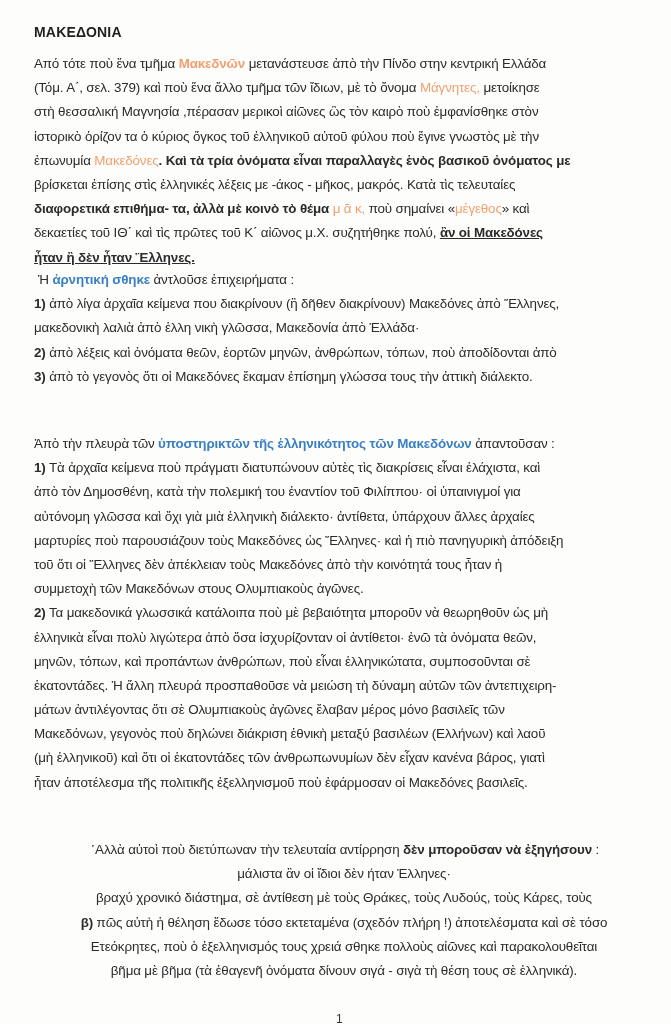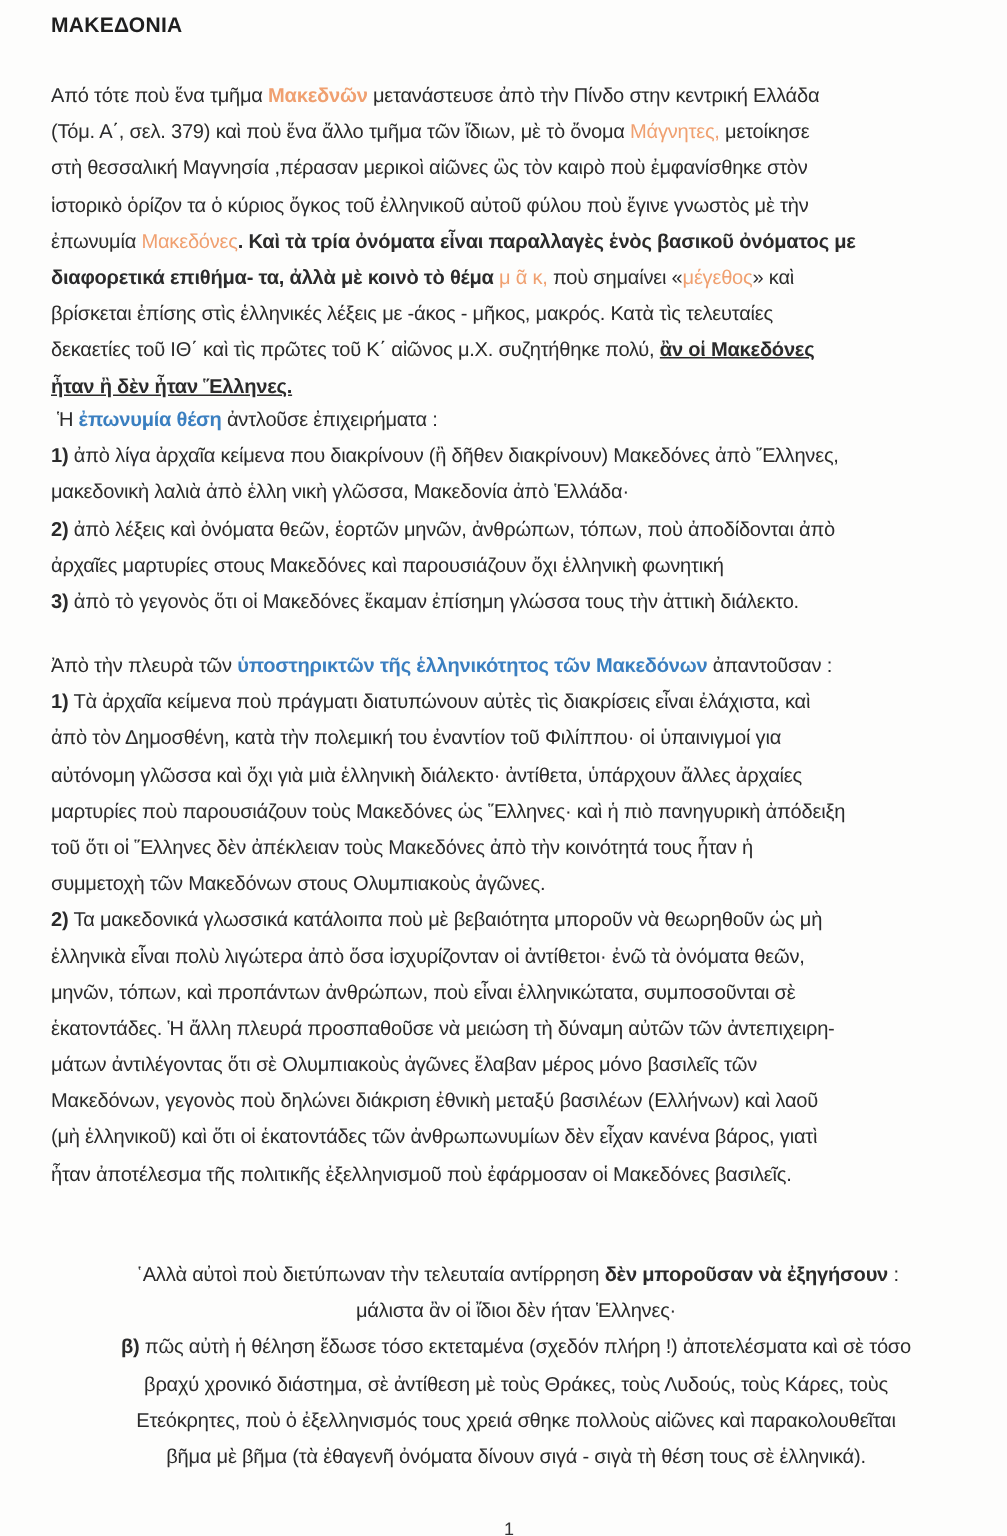--- a/index.html
+++ b/index.html
@@ -4,21 +4,21 @@
 <style>
   html, body { margin: 0; padding: 0; }
   body {
     width: 671px; height: 1024px; overflow: hidden;
     background: #fdfdfc;
     font-family: "Liberation Sans", "DejaVu Sans", sans-serif;
     color: #2b2b2b;
   }
   .page { position: relative; width: 671px; height: 1024px; }
   .title {
-    position: absolute; left: 34px; top: 8px;
+    position: absolute; left: 34px; top: 24px;
     font-weight: bold; font-size: 14px; letter-spacing: 0.2px; color: #1f1f1f;
   }
   .block { position: absolute; left: 34px; width: 620px; }
   .line {
     height: 24.2px; line-height: 24.2px; font-size: 13.4px;
     white-space: nowrap; letter-spacing: -0.15px;
   }
   .b { font-weight: bold; }
   .u { text-decoration: underline; }
   .or { color: #f0a070; }
@@ -30,32 +30,31 @@
 
 <div class="page">
   <div class="title">ΜΑΚΕΔΟΝΙΑ</div>
 
   <div class="block" style="top:52px;">
     <div class="line"><span>Από τότε ποὺ ἕνα τμῆμα </span><span class="or b">Μακεδνῶν</span><span> μετανάστευσε ἀπὸ τὴν Πίνδο στην κεντρική Ελλάδα</span></div>
     <div class="line"><span>(Τόμ. Α΄, σελ. 379) καὶ ποὺ ἕνα ἄλλο τμῆμα τῶν ἴδιων, μὲ τὸ ὄνομα </span><span class="or">Μάγνητες,</span><span> μετοίκησε</span></div>
     <div class="line">στὴ θεσσαλική Μαγνησία ,πέρασαν μερικοὶ αἰῶνες ὣς τὸν καιρὸ ποὺ ἐμφανίσθηκε στὸν</div>
     <div class="line">ἱστορικὸ ὁρίζον τα ὁ κύριος ὄγκος τοῦ ἐλληνικοῦ αὐτοῦ φύλου ποὺ ἔγινε γνωστὸς μὲ τὴν</div>
     <div class="line"><span>ἐπωνυμία </span><span class="or">Μακεδόνες</span><span class="b">. Καὶ τὰ τρία ὀνόματα εἶναι παραλλαγὲς ἑνὸς βασικοῦ ὀνόματος με</span></div>
+    <div class="line">βρίσκεται ἐπίσης στὶς ἑλληνικές λέξεις με -άκος - μῆκος, μακρός. Κατὰ τὶς τελευταίες</div>
     <div class="line"><span class="b">διαφορετικά επιθήμα- τα, ἀλλὰ μὲ κοινὸ τὸ θέμα </span><span class="or">μ ᾶ κ,</span><span> ποὺ σημαίνει «</span><span class="or">μέγεθος</span><span>» καὶ</span></div>
-    <div class="line">βρίσκεται ἐπίσης στὶς ἑλληνικές λέξεις με -άκος - μῆκος, μακρός. Κατὰ τὶς τελευταίες</div>
     <div class="line"><span>δεκαετίες τοῦ ΙΘ΄ καὶ τὶς πρῶτες τοῦ Κ΄ αἰῶνος μ.Χ. συζητήθηκε πολύ, </span><span class="b u">ἂν οἱ Μακεδόνες</span></div>
     <div class="line b u">ἦταν ἢ δὲν ἦταν Ἕλληνες.</div>
   </div>
 
   <div class="block" style="top:268px;">
-    <div class="line" style="padding-left:4px;"><span>Ἡ </span><span class="bl">ἐπωνυμία θέση</span><span> ἀντλοῦσε ἐπιχειρήματα :</span></div>
+    <div class="line" style="padding-left:4px;"><span>Ἡ </span><span class="bl">ἀρνητική σθηκε</span><span> ἀντλοῦσε ἐπιχειρήματα :</span></div>
     <div class="line"><span class="b">1)</span> <span>ἀπὸ λίγα ἀρχαῖα κείμενα που διακρίνουν (ἢ δῆθεν διακρίνουν) Μακεδόνες ἀπὸ Ἕλληνες,</span></div>
     <div class="line">μακεδονικὴ λαλιὰ ἀπὸ ἑλλη νικὴ γλῶσσα, Μακεδονία ἀπὸ Ἑλλάδα·</div>
     <div class="line"><span class="b">2)</span> <span>ἀπὸ λέξεις καὶ ὀνόματα θεῶν, ἑορτῶν μηνῶν, ἀνθρώπων, τόπων, ποὺ ἀποδίδονται ἀπὸ</span></div>
-    <div class="line">ἀρχαῖες μαρτυρίες στους Μακεδόνες καὶ παρουσιάζουν ὄχι ἑλληνικὴ φωνητική</div>
     <div class="line"><span class="b">3)</span> <span>ἀπὸ τὸ γεγονὸς ὅτι οἱ Μακεδόνες ἔκαμαν ἐπίσημη γλώσσα τους τὴν ἀττικὴ διάλεκτο.</span></div>
   </div>
 
   <div class="block" style="top:432px;">
     <div class="line"><span>Ἀπὸ τὴν πλευρὰ τῶν </span><span class="bl" style="font-weight:bold">ὑποστηρικτῶν τῆς ἑλληνικότητος τῶν Μακεδόνων</span><span> ἀπαντοῦσαν :</span></div>
     <div class="line"><span class="b">1)</span> <span>Τὰ ἀρχαῖα κείμενα ποὺ πράγματι διατυπώνουν αὐτὲς τὶς διακρίσεις εἶναι ἐλάχιστα, καὶ</span></div>
     <div class="line">ἀπὸ τὸν Δημοσθένη, κατὰ τὴν πολεμική του ἐναντίον τοῦ Φιλίππου· οἱ ὑπαινιγμοί για</div>
     <div class="line">αὐτόνομη γλῶσσα καὶ ὄχι γιὰ μιὰ ἑλληνικὴ διάλεκτο· ἀντίθετα, ὑπάρχουν ἄλλες ἀρχαίες</div>
     <div class="line">μαρτυρίες ποὺ παρουσιάζουν τοὺς Μακεδόνες ὡς Ἕλληνες· καὶ ἡ πιὸ πανηγυρικὴ ἀπόδειξη</div>
     <div class="line">τοῦ ὅτι οἱ Ἕλληνες δὲν ἀπέκλειαν τοὺς Μακεδόνες ἀπὸ τὴν κοινότητά τους ἦταν ἡ</div>
@@ -66,20 +65,20 @@
     <div class="line">ἑκατοντάδες. Ἡ ἄλλη πλευρά προσπαθοῦσε νὰ μειώση τὴ δύναμη αὐτῶν τῶν ἀντεπιχειρη-</div>
     <div class="line">μάτων ἀντιλέγοντας ὅτι σὲ Ολυμπιακοὺς ἀγῶνες ἔλαβαν μέρος μόνο βασιλεῖς τῶν</div>
     <div class="line">Μακεδόνων, γεγονὸς ποὺ δηλώνει διάκριση ἐθνικὴ μεταξύ βασιλέων (Ελλήνων) καὶ λαοῦ</div>
     <div class="line">(μὴ ἑλληνικοῦ) καὶ ὅτι οἱ ἑκατοντάδες τῶν ἀνθρωπωνυμίων δὲν εἶχαν κανένα βάρος, γιατὶ</div>
     <div class="line">ἦταν ἀποτέλεσμα τῆς πολιτικῆς ἐξελληνισμοῦ ποὺ ἐφάρμοσαν οἱ Μακεδόνες βασιλεῖς.</div>
   </div>
 
   <div class="block" style="top:838px;text-align:center;">
     <div class="line" style="padding-left:2px;"><span>῾Αλλὰ αὐτοὶ ποὺ διετύπωναν τὴν τελευταία αντίρρηση </span><span class="b">δὲν μποροῦσαν νὰ ἐξηγήσουν</span><span> :</span></div>
     <div class="line">μάλιστα ἂν οἱ ἴδιοι δὲν ήταν Ἑλληνες·</div>
+    <div class="line">βραχύ χρονικό διάστημα, σὲ ἀντίθεση μὲ τοὺς Θράκες, τοὺς Λυδούς, τοὺς Κάρες, τοὺς</div>
     <div class="line"><span class="b">β)</span> <span>πῶς αὐτὴ ἡ θέληση ἔδωσε τόσο εκτεταμένα (σχεδόν πλήρη !) ἀποτελέσματα καὶ σὲ τόσο</span></div>
-    <div class="line">βραχύ χρονικό διάστημα, σὲ ἀντίθεση μὲ τοὺς Θράκες, τοὺς Λυδούς, τοὺς Κάρες, τοὺς</div>
     <div class="line">Ετεόκρητες, ποὺ ὁ ἐξελληνισμός τους χρειά σθηκε πολλοὺς αἰῶνες καὶ παρακολουθεῖται</div>
     <div class="line">βῆμα μὲ βῆμα (τὰ ἐθαγενῆ ὀνόματα δίνουν σιγά - σιγὰ τὴ θέση τους σὲ ἑλληνικά).</div>
   </div>
 
   <div class="pagenum">1</div>
 </div>
 
 </body></html>

